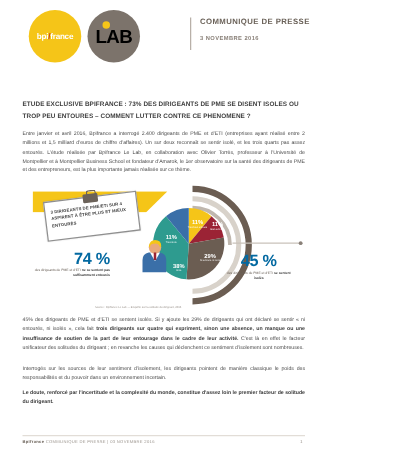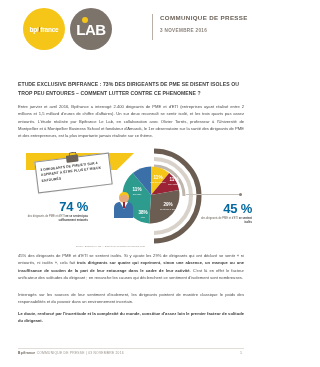--- a/index.html
+++ b/index.html
@@ -27,21 +27,21 @@
     white-space:nowrap;
   }
   .logo-bpi-txt i{font-style:normal;color:#C23A2B;}
   .logo-lab{
     width:42px;height:42px;border-radius:50%;
     background:#7C736B;
     display:flex;align-items:center;justify-content:center;
     position:relative;
   }
   .logo-lab-txt{
-    font-size:15px;font-weight:bold;color:#ffffff;letter-spacing:-.5px;
+    font-size:15px;font-weight:bold;color:#000000;letter-spacing:-.5px;
     line-height:1;position:relative;
   }
   .logo-lab-dot{
     position:absolute;left:6px;top:-4.5px;
     width:6px;height:6px;border-radius:50%;background:#F5C518;
   }
   .hdr-right{position:absolute;left:160px;top:14px;}
   .hdr-rule{
     position:absolute;left:-8px;top:0px;width:1px;height:26px;background:#B8B0A8;
   }
@@ -121,21 +121,21 @@
   
   .callout{position:absolute;}
   .callout .big{
     font-size:13px;font-weight:bold;color:#0369a1;line-height:1;letter-spacing:-.2px;
   }
   .callout .sub{
     margin-top:2px;font-size:2.7px;line-height:1.45;color:#6B6259;
   }
   .callout .sub b{color:#3b3b3b;font-weight:bold;}
   .co-left{left:8px;top:54px;width:62px;text-align:right;}
-  .co-right{left:176px;top:56px;width:58px;text-align:right;}
+  .co-right{left:160px;top:56px;width:58px;text-align:center;}
   .co-rule{
     position:absolute;left:168px;top:48px;width:56px;height:1px;background:#C9C2BA;
   }
   .co-rule:after{
     content:"";position:absolute;right:0;top:-1.5px;width:3px;height:3px;border-radius:50%;background:#8A8179;
   }
   .src{
     position:absolute;left:58px;top:99px;width:120px;
     font-size:2.2px;color:#9a938c;
   }

